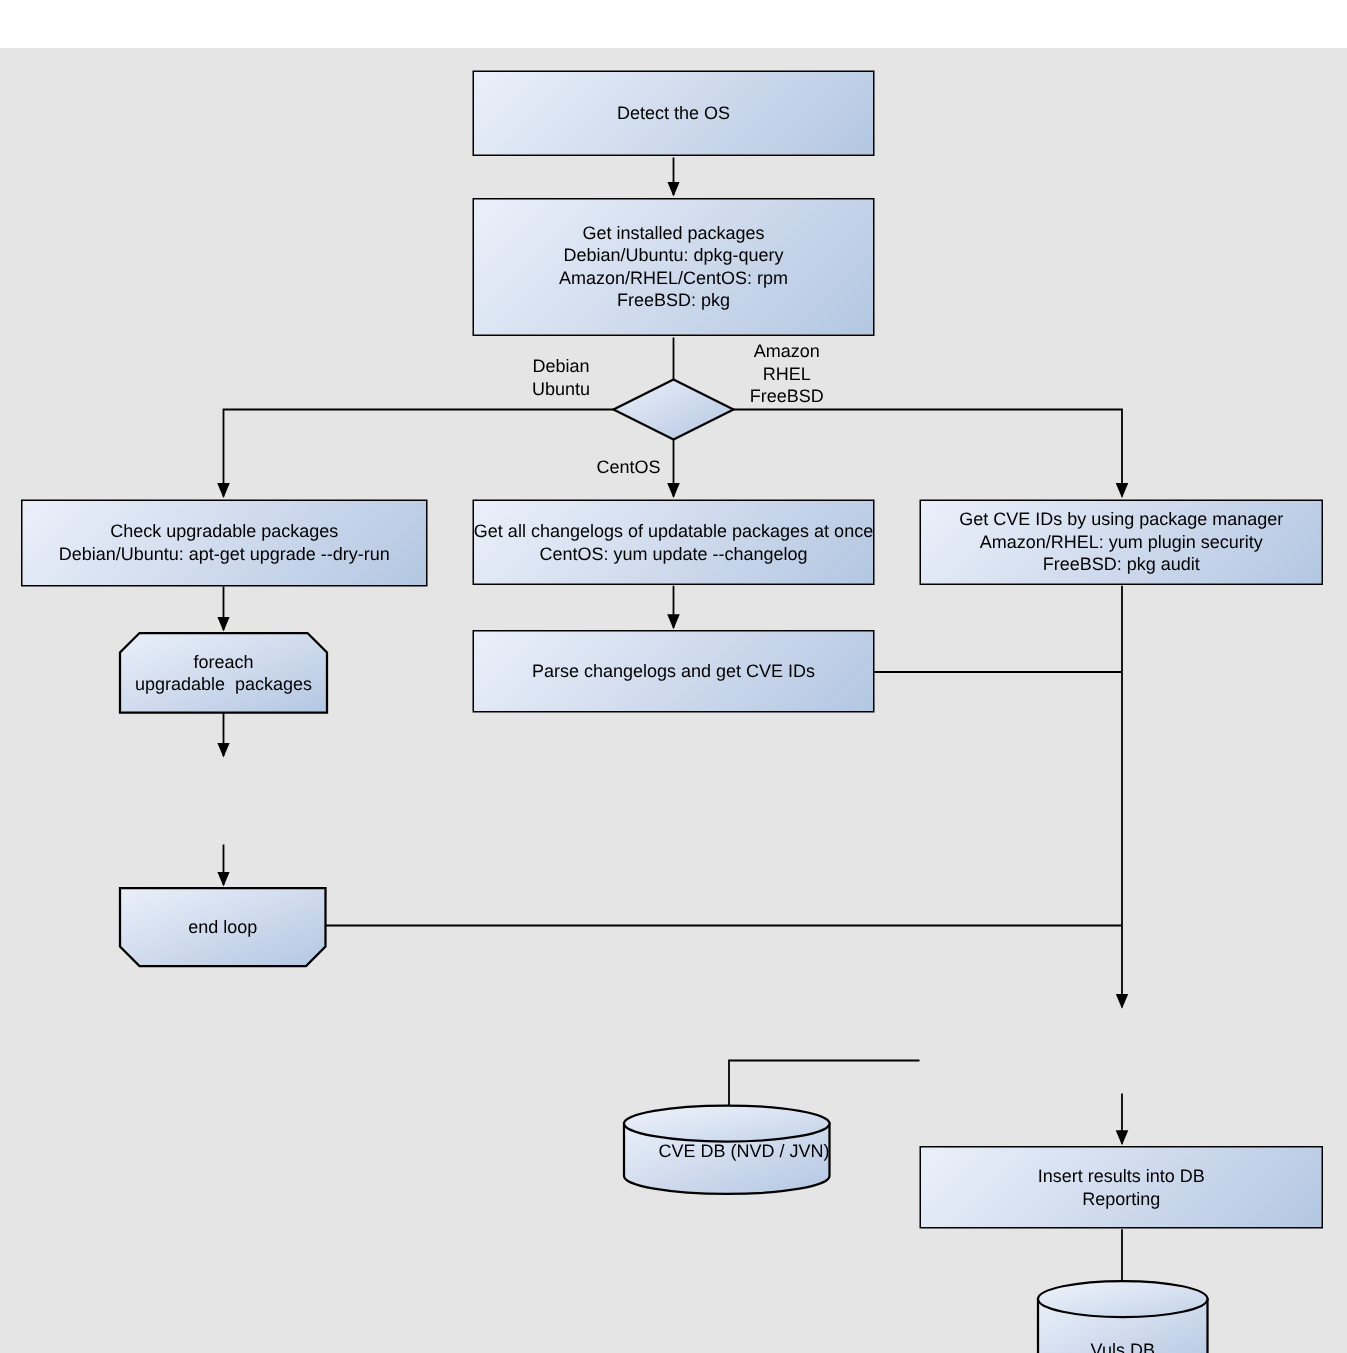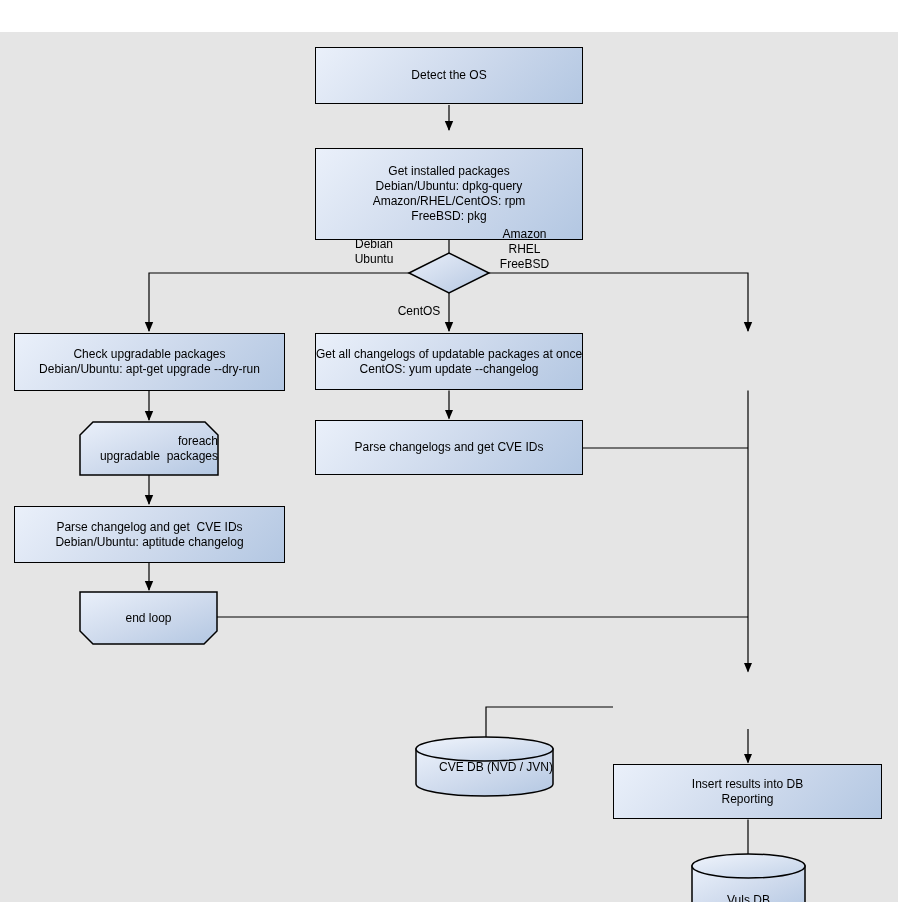--- a/index.html
+++ b/index.html
@@ -78,54 +78,55 @@
     <g>
       <path class="shape" fill="url(#gradShape)" d="M692,834 L692,871 A56.5,12 0 0 0 805,871 L805,834 Z"></path>
       <ellipse class="shape" fill="url(#gradTop)" cx="748.5" cy="834" rx="56.5" ry="12"></ellipse>
     </g>
   </svg>
 
   <div class="node box" style="left:315px;top:15px;width:268px;height:57px;">
     <span class="line">Detect the OS</span>
   </div>
 
-  <div class="node box" style="left:315px;top:116px;width:268px;height:92px;">
+  <div class="node box" style="left:315px;top:100px;width:268px;height:92px;">
     <span class="line">Get installed packages</span>
     <span class="line">Debian/Ubuntu: dpkg-query</span>
     <span class="line">Amazon/RHEL/CentOS: rpm</span>
     <span class="line">FreeBSD: pkg</span>
   </div>
 
   <div class="node box" style="left:14px;top:301px;width:271px;height:58px;">
     <span class="line">Check upgradable packages</span>
     <span class="line">Debian/Ubuntu: apt-get upgrade --dry-run</span>
   </div>
 
   <div class="node box" style="left:315px;top:301px;width:268px;height:57px;">
     <span class="line">Get all changelogs of updatable packages at once</span>
     <span class="line">CentOS: yum update --changelog</span>
   </div>
 
+  <div class="node box" style="left:613px;top:301px;width:269px;height:57px;">
+    <span class="line">Get CVE IDs by using package manager</span>
+    <span class="line">Amazon/RHEL: yum plugin security</span>
+    <span class="line">FreeBSD: pkg audit</span>
+  </div>
 
   <div class="node box" style="left:315px;top:388px;width:268px;height:55px;">
     <span class="line">Parse changelogs and get CVE IDs</span>
   </div>
 
-  <div class="node box" style="left:14px;top:474px;width:271px;height:57px;">
-    <span class="line">Parse changelog and get  CVE IDs</span>
-    <span class="line">Debian/Ubuntu: aptitude changelog</span>
-  </div>
 
 
   <div class="node box" style="left:613px;top:732px;width:269px;height:55px;">
     <span class="line">Insert results into DB</span>
     <span class="line">Reporting</span>
   </div>
 
-  <div class="node overlay" style="left:80px;top:390px;width:138px;height:53px;align-items:flex-end;">
+  <div class="node overlay" style="left:80px;top:390px;width:138px;height:53px;">
     <span class="line">foreach</span>
     <span class="line">upgradable  packages</span>
   </div>
 
   <div class="node overlay" style="left:80px;top:560px;width:137px;height:52px;text-align:right;">
     <span class="line">end loop</span>
   </div>
 
   <div class="node overlay" style="left:416px;top:712px;width:137px;height:46px;align-items:flex-end;">
     <span class="line">CVE DB (NVD / JVN)</span>

